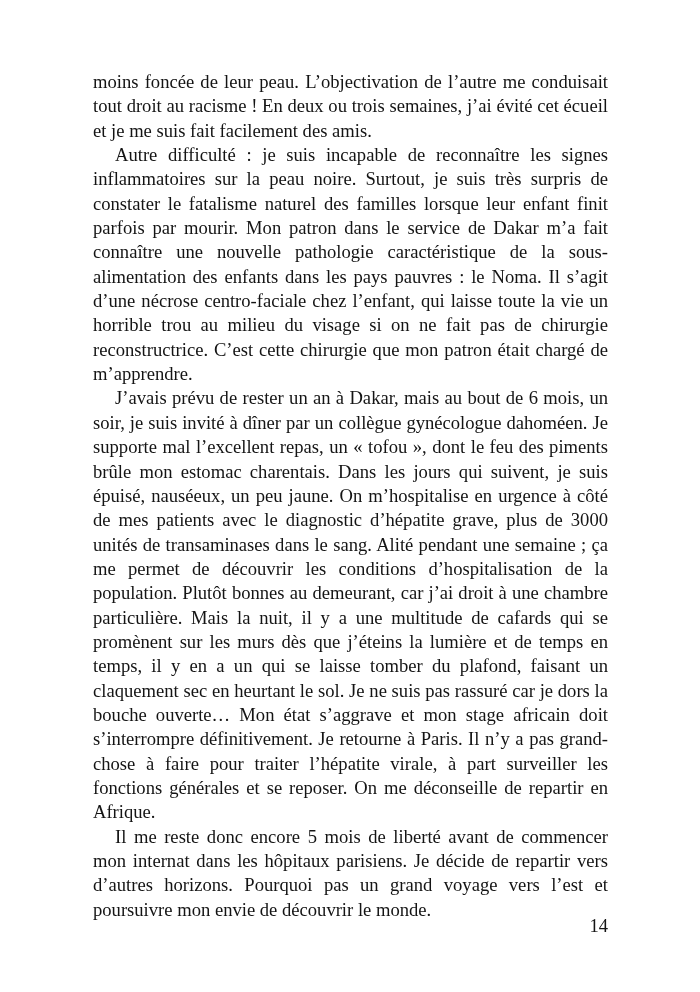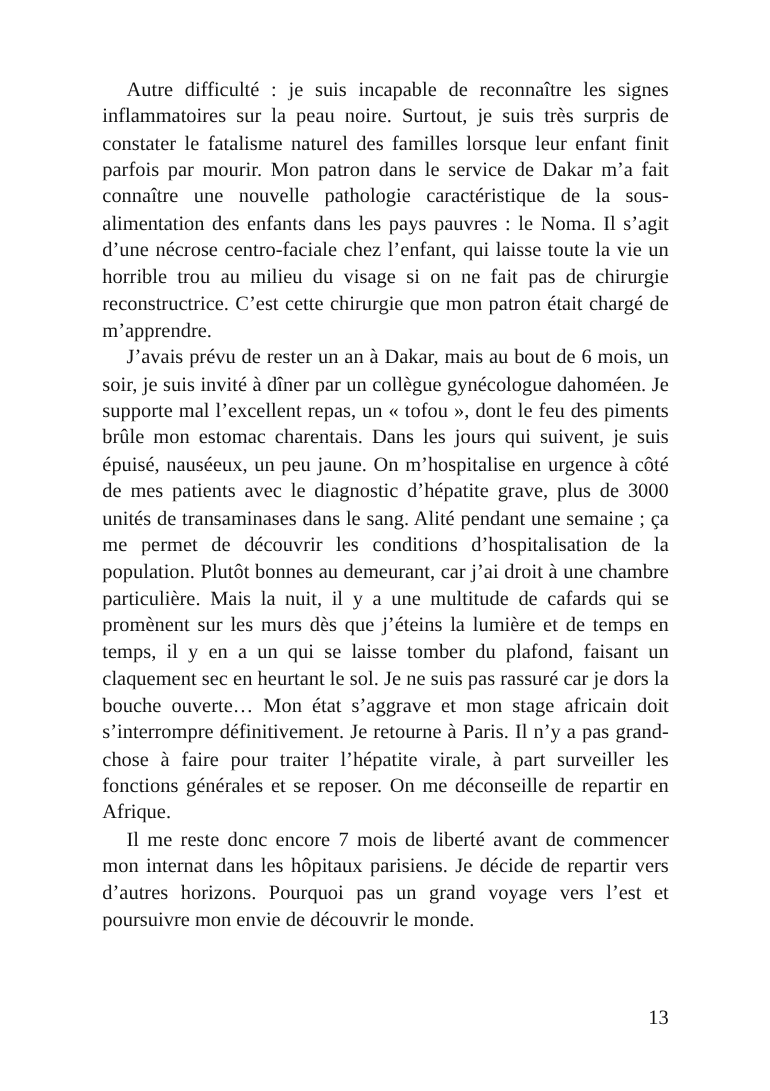--- a/index.html
+++ b/index.html
@@ -42,18 +42,19 @@
       font-family: "Liberation Serif", "DejaVu Serif", serif;
       font-size: 18.6px;
       line-height: 24px;
       color: #141414;
     }
   </style>
 </head>
 <body>
 
 <div class="page">
+  <p class="para">moins foncée de leur peau. L’objectivation de l’autre me conduisait tout droit au racisme ! En deux ou trois semaines, j’ai évité cet écueil et je me suis fait facilement des amis.</p>
   <p class="para indent">Autre difficulté : je suis incapable de reconnaître les signes inflammatoires sur la peau noire. Surtout, je suis très surpris de constater le fatalisme naturel des familles lorsque leur enfant finit parfois par mourir. Mon patron dans le service de Dakar m’a fait connaître une nouvelle pathologie caractéristique de la sous-alimentation des enfants dans les pays pauvres : le Noma. Il s’agit d’une nécrose centro-faciale chez l’enfant, qui laisse toute la vie un horrible trou au milieu du visage si on ne fait pas de chirurgie reconstructrice. C’est cette chirurgie que mon patron était chargé de m’apprendre.</p>
   <p class="para indent">J’avais prévu de rester un an à Dakar, mais au bout de 6 mois, un soir, je suis invité à dîner par un collègue gynécologue dahoméen. Je supporte mal l’excellent repas, un « tofou », dont le feu des piments brûle mon estomac charentais. Dans les jours qui suivent, je suis épuisé, nauséeux, un peu jaune. On m’hospitalise en urgence à côté de mes patients avec le diagnostic d’hépatite grave, plus de 3000 unités de transaminases dans le sang. Alité pendant une semaine ; ça me permet de découvrir les conditions d’hospitalisation de la population. Plutôt bonnes au demeurant, car j’ai droit à une chambre particulière. Mais la nuit, il y a une multitude de cafards qui se promènent sur les murs dès que j’éteins la lumière et de temps en temps, il y en a un qui se laisse tomber du plafond, faisant un claquement sec en heurtant le sol. Je ne suis pas rassuré car je dors la bouche ouverte… Mon état s’aggrave et mon stage africain doit s’interrompre définitivement. Je retourne à Paris. Il n’y a pas grand-chose à faire pour traiter l’hépatite virale, à part surveiller les fonctions générales et se reposer. On me déconseille de repartir en Afrique.</p>
-  <p class="para indent">Il me reste donc encore 7 mois de liberté avant de commencer mon internat dans les hôpitaux parisiens. Je décide de repartir vers d’autres horizons. Pourquoi pas un grand voyage vers l’est et poursuivre mon envie de découvrir le monde.</p>
+  <p class="para indent">Il me reste donc encore 5 mois de liberté avant de commencer mon internat dans les hôpitaux parisiens. Je décide de repartir vers d’autres horizons. Pourquoi pas un grand voyage vers l’est et poursuivre mon envie de découvrir le monde.</p>
 </div>
 
-<div class="page-number">13</div>
+<div class="page-number">14</div>
 
 </body></html>

